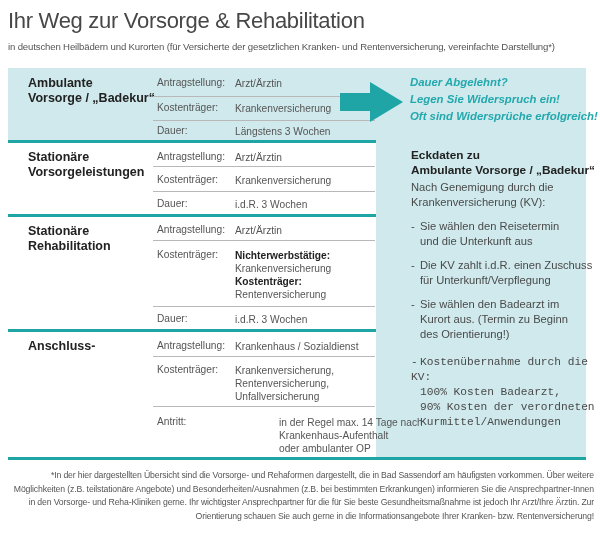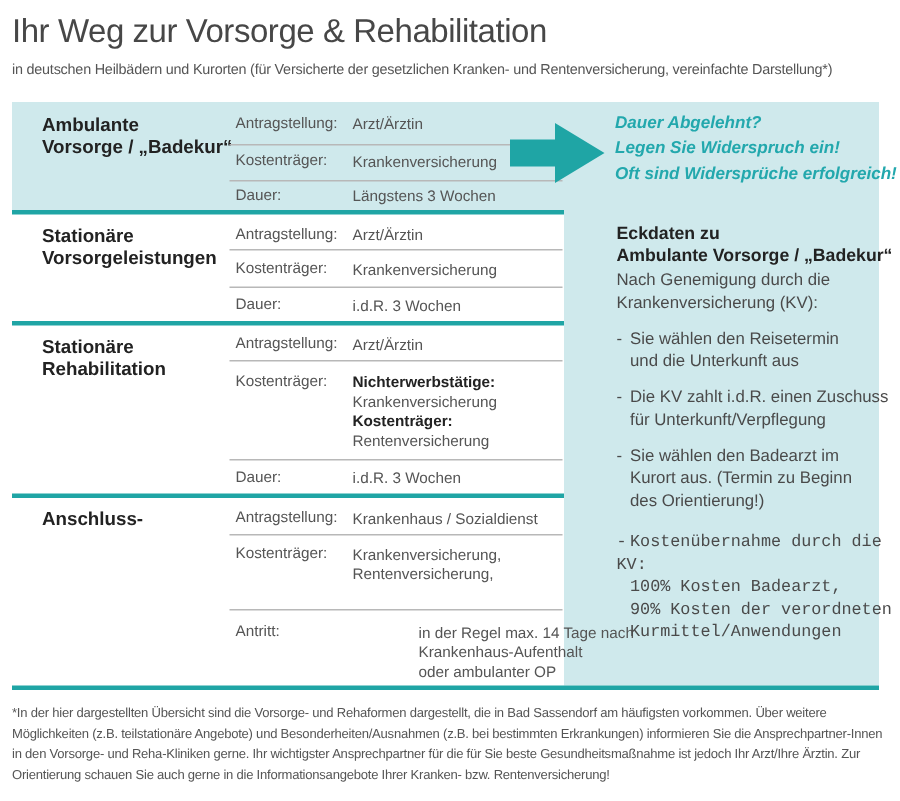--- a/index.html
+++ b/index.html
@@ -15,21 +15,21 @@
   .section-title { font-weight: bold; font-size: 12.5px; color: #222; line-height: 15px; left: 28px; }
   .lbl { left: 157px; font-size: 10.2px; color: #555; white-space: nowrap; }
   .val { left: 235px; font-size: 10.2px; color: #555; line-height: 13px; white-space: nowrap; }
   .val b { color: #222; font-weight: bold; }
   .cta { left: 410px; top: 74px; font-size: 11.4px; font-style: italic; font-weight: bold; color: #23a8ad; line-height: 17px; white-space: nowrap; }
   .eck-title { left: 411px; top: 148px; font-size: 11.8px; font-weight: bold; color: #222; line-height: 15px; white-space: nowrap; }
   .eck-text { left: 411px; font-size: 11.2px; color: #4a4a4a; line-height: 15px; white-space: nowrap; }
   .eck-item { left: 411px; font-size: 11.2px; color: #4a4a4a; line-height: 15px; }
   .eck-item .dash { display: inline-block; width: 9px; }
   .eck-item .cont { padding-left: 9px; display: block; }
-  .footnote { left: 8px; top: 469px; width: 586px; font-size: 8.7px; color: #555; line-height: 13.5px; letter-spacing: -0.15px; }
+  .footnote { left: 8px; top: 469px; width: 586px; font-size: 8.7px; color: #555; line-height: 13.5px; letter-spacing: -0.15px; text-align: right; }
 </style>
 </head>
 <body>
 
 <div class="abs title">Ihr Weg zur Vorsorge &amp; Rehabilitation</div>
 <div class="abs subtitle">in deutschen Heilbädern und Kurorten (für Versicherte der gesetzlichen Kranken- und Rentenversicherung, vereinfachte Darstellung*)</div>
 
 <div class="abs topband"></div>
 <div class="abs rightpanel"></div>
 
@@ -93,20 +93,21 @@
 <div class="abs section-title" style="top:339px;">
   <div>Anschluss-</div>
 </div>
 <div class="abs lbl" style="top:340px;">Antragstellung:</div>
 <div class="abs val" style="top:340px;">Krankenhaus / Sozialdienst</div>
 <div class="abs grayline" style="top:356px;"></div>
 <div class="abs lbl" style="top:364px;">Kostenträger:</div>
 <div class="abs val" style="top:364px;">
   <div>Krankenversicherung,</div>
   <div>Rentenversicherung,</div>
+  <div>Unfallversicherung</div>
 </div>
 <div class="abs grayline" style="top:406px;"></div>
 <div class="abs lbl" style="top:416px;">Antritt:</div>
 <div class="abs val" style="top:416px;margin-left:44px;">
   <div>in der Regel max. 14 Tage nach</div>
   <div>Krankenhaus-Aufenthalt</div>
   <div>oder ambulanter OP</div>
 </div>
 <div class="abs tealline" style="top:457px; left:8px; width:578px;"></div>
 

